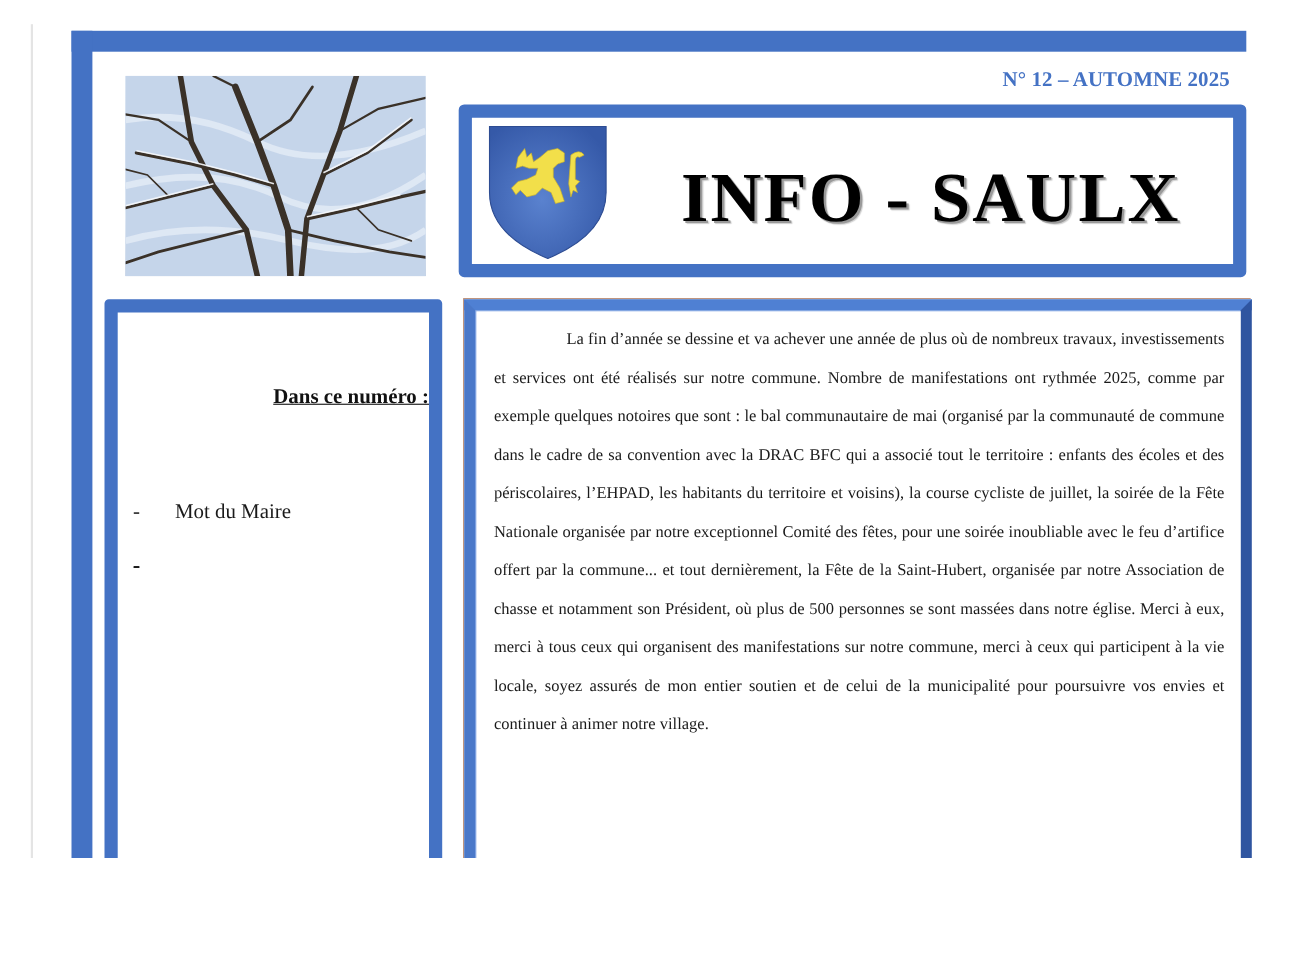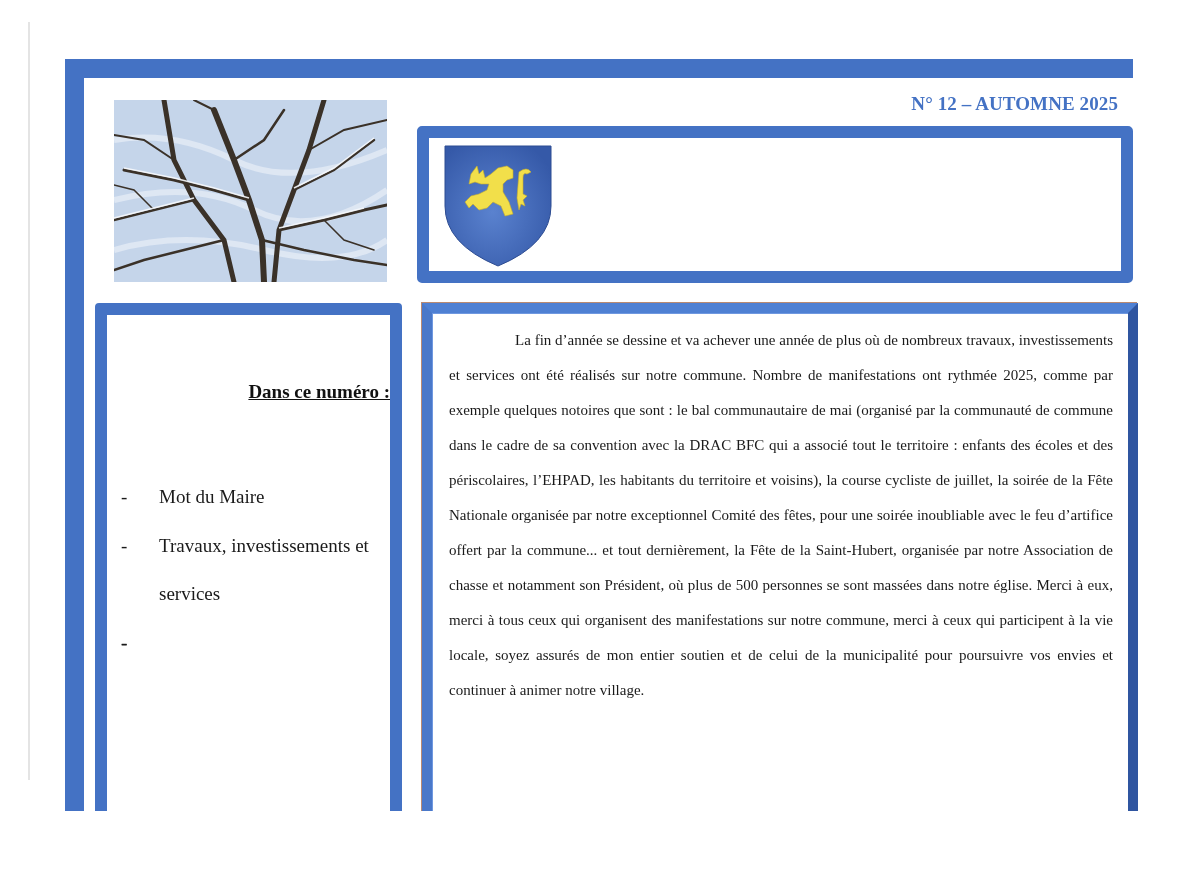--- a/index.html
+++ b/index.html
@@ -7,21 +7,21 @@
     width: 1188px; height: 891px; overflow: hidden; position: relative;
     background: #ffffff;
     font-family: "Liberation Serif", "DejaVu Serif", serif;
     color: #1a1a1a;
   }
   .page-edge {
     position: absolute; left: 28px; top: 22px; width: 2px; height: 758px;
     background: #e4e4e4;
   }
   .clip {
-    position: absolute; left: 0; top: 0; width: 1188px; height: 780px; overflow: hidden; margin-top: 31px;
+    position: absolute; left: 0; top: 0; width: 1188px; height: 780px; overflow: hidden;
   }
   .outer-frame {
     position: absolute; left: 65px; top: 28px; width: 1068px; height: 800px;
     border-top: 19px solid #4472c4;
     border-left: 19px solid #4472c4;
     box-sizing: border-box;
   }
   .issue-label {
     position: absolute; right: 70px; top: 62px;
     font-family: "Liberation Serif", serif; font-weight: bold; font-size: 19px;
@@ -125,32 +125,32 @@
             <stop offset="100%" stop-color="#3559a8"></stop>
           </radialGradient>
         </defs>
         <path d="M2 2 L108 2 L108 62 Q108 100 55 122 Q2 100 2 62 Z" fill="url(#shieldGrad)" stroke="#2d4c92" stroke-width="1"></path>
         <g fill="#f2df4a" stroke="#c9b02a" stroke-width="0.6">
           <path d="M28 30 L34 22 L36 30 L40 26 L42 34 L48 30 L55 24 L64 22 L70 26 L70 34 L64 36 L60 40 L60 48 L66 58 L70 70 L62 72 L58 62 L50 58 L44 64 L36 66 L30 60 L26 64 L22 58 L28 52 L36 50 L44 46 L46 40 L38 40 L32 38 L26 40 Z"></path>
           <path d="M76 28 Q84 22 88 28 L84 30 Q80 28 80 34 L80 50 L84 52 L80 56 L82 62 L78 60 L76 66 L74 54 Z"></path>
         </g>
       </svg>
     </div>
+    <div class="main-title">INFO - SAULX</div>
   </div>
 
   <div class="toc-box">
     <div class="toc-heading">Dans ce numéro :</div>
     <ul class="toc-list">
       <li class="toc-item">
         <span class="toc-dash">-</span>
         <span>Mot du Maire</span>
       </li>
       <li class="toc-item">
         <span class="toc-dash">-</span>
-        <span>Travaux, investissements et services</span>
       </li>
       <li class="toc-item">
         <span class="toc-dash">-</span>
       </li>
       <li class="toc-item">
         <span class="toc-dash">-</span>
       </li>
 
     </ul>
   </div>

